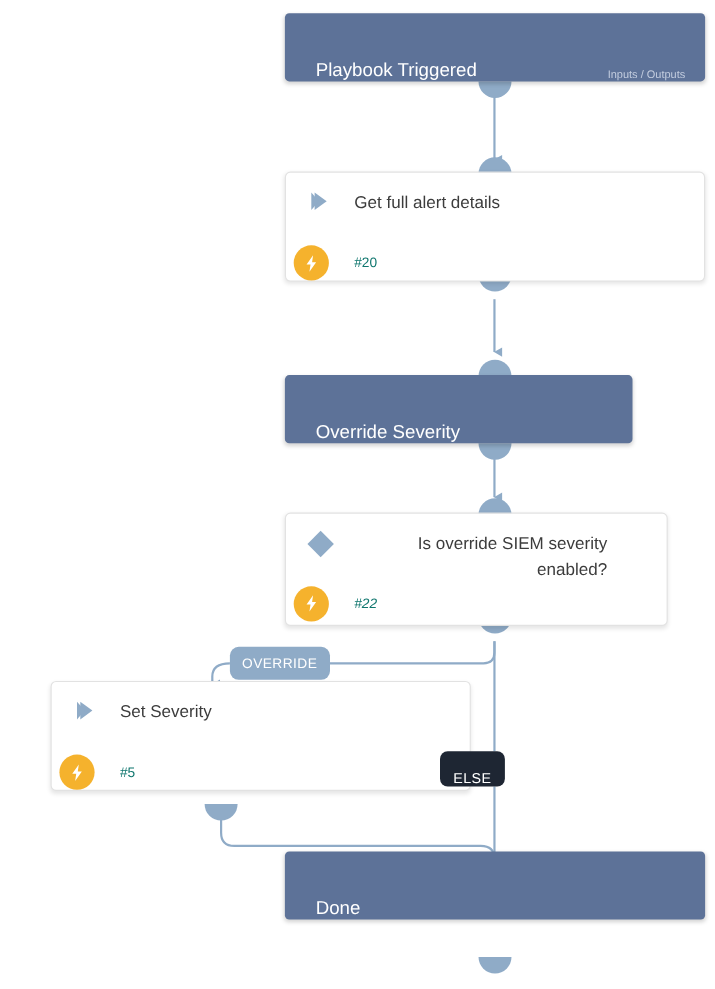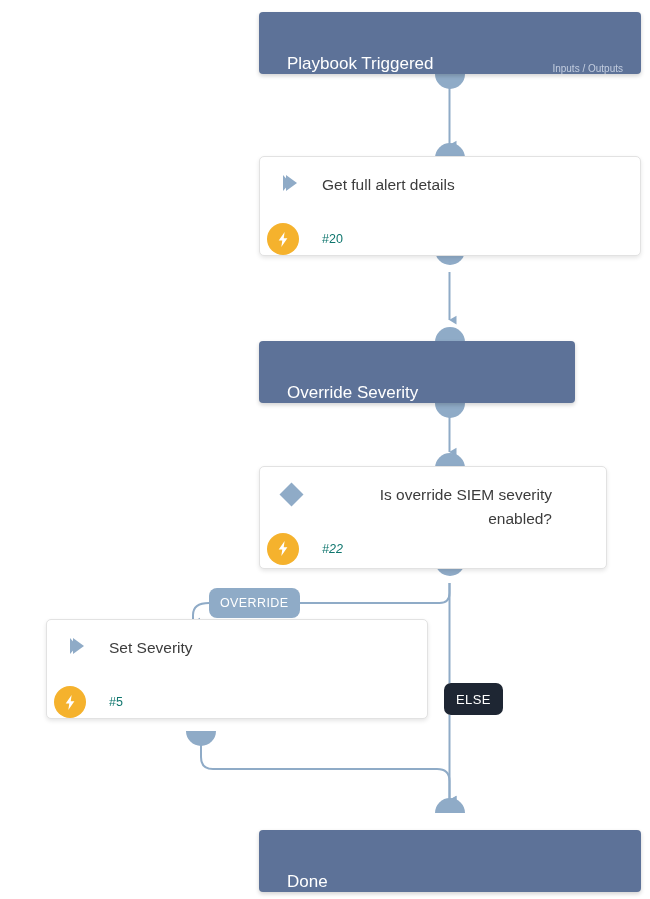--- a/index.html
+++ b/index.html
@@ -275,38 +275,38 @@
         </svg>
       </div>
       <div class="card-num">#22</div>
     </div>
   </div>
 
   <div class="branch-pill" style="left:209px; top:588px;">
     <span>OVERRIDE</span>
   </div>
 
-  <div class="else-badge" style="left:444px; top:683px;">
+  <div class="else-badge" style="left:400px; top:683px;align-items:flex-end;">
     <span>ELSE</span>
   </div>
 
   <div class="card" style="left:10px; top:619px; width:382px; height:100px;margin-left:36px;">
     <div class="card-top">
       <div class="card-glyph">
         <i class="chev"></i>
       </div>
       <div class="card-label">Set Severity</div>
     </div>
     <div class="card-bottom">
       <div class="bolt">
         <svg width="17" height="17" viewBox="0 0 24 24" aria-hidden="true">
           <path d="M13.6 1.5 5.2 13.4h5.1l-1.4 9.1 8.6-12.2h-5.2z" fill="#ffffff"></path>
         </svg>
       </div>
       <div class="card-num">#5</div>
     </div>
   </div>
 
-  <div class="stage" style="left:259px; top:830px; width:382px;">
+  <div class="stage" style="left:259px; top:774px; width:382px;">
     <div class="stage-title">Done</div>
   </div>
 
 </div>
 
 </body></html>

